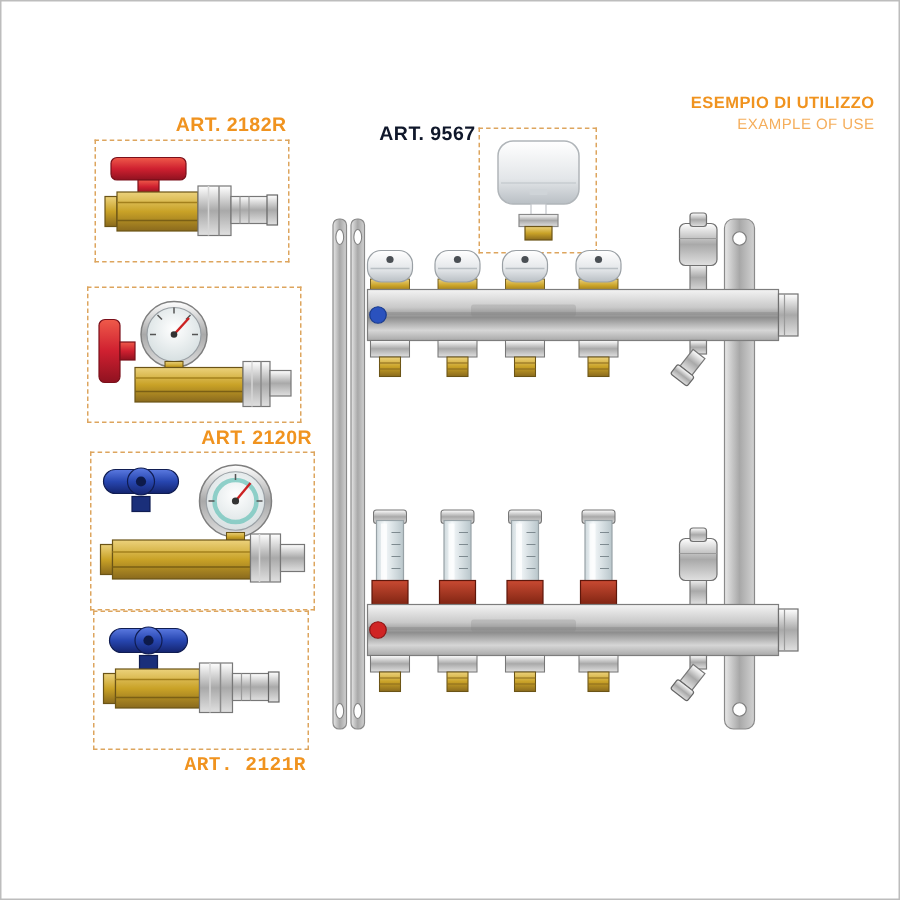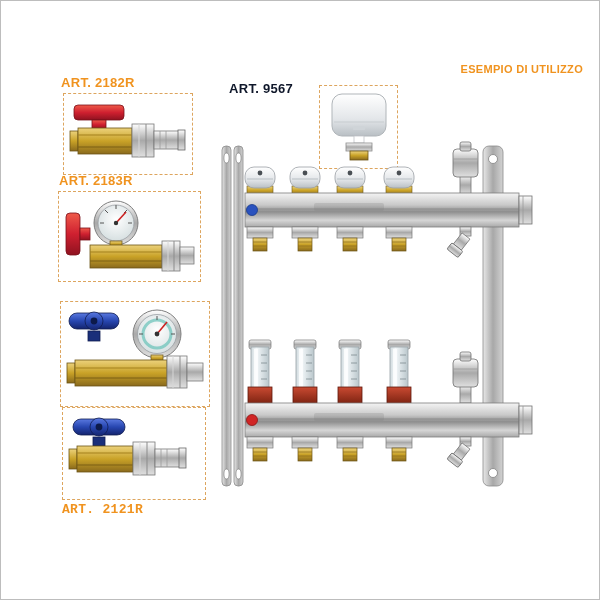--- a/index.html
+++ b/index.html
@@ -11,21 +11,21 @@
     background:#ffffff;
     font-family:"Liberation Sans", sans-serif;
     overflow:hidden;
   }
   .usage-header{position:absolute;right:16px;top:62px;text-align:right;line-height:1.15;}
   .usage-it{font-size:11px;font-weight:bold;letter-spacing:.3px;}
   .usage-en{font-size:10px;margin-top:2px;letter-spacing:.3px;}
   .art-label{
     position:absolute;
     font-size:13px;font-weight:bold;letter-spacing:.3px;
-    text-align:left;
+    text-align:right;
   }
   .dashed-box{
     position:absolute;
     border:1px dashed #dda55e;
     display:flex;align-items:center;justify-content:center;
   }
   .manifold-wrap{position:absolute;left:213px;top:138px;width:320px;height:352px;}
   svg{display:block;}
 </style>
 </head>
@@ -83,20 +83,21 @@
       </linearGradient>
       <radialGradient id="gGaugeFace" cx=".5" cy=".4" r=".75">
         <stop offset="0" stop-color="#ffffff"></stop>
           <stop offset="1" stop-color="#cdd8da"></stop>
       </radialGradient>
     </defs>
   </svg>
 
   <div class="usage-header">
     <div class="usage-it" style="color: rgb(240, 147, 31);">ESEMPIO DI UTILIZZO</div>
+    <div class="usage-en" style="color: rgb(245, 174, 92);">EXAMPLE OF USE</div>
   </div>
 
   <div class="art-label" style="left: 60px; top: 74px; width: 130px; color: rgb(240, 147, 31);">ART. 2182R</div>
   <div class="dashed-box" style="left: 62px; top: 92px; width: 128px; height: 80px; border-color: rgb(221, 165, 94);">
     <svg width="120" height="70" viewBox="0 0 120 70">
       <g>
         <rect x="6" y="6" width="50" height="15" rx="4" fill="url(#gRed)" stroke="#7a0f1a" stroke-width="0.8"></rect>
         <rect x="24" y="21" width="14" height="9" fill="url(#gRed)" stroke="#7a0f1a" stroke-width="0.8"></rect>
       </g>
       <g>
@@ -112,21 +113,20 @@
       </g>
       <g>
         <rect x="86" y="32" width="28" height="18" fill="url(#gChrome)" stroke="#777" stroke-width="0.8"></rect>
         <line x1="92" y1="32" x2="92" y2="50" stroke="#9a9a9a" stroke-width="0.8"></line>
         <line x1="98" y1="32" x2="98" y2="50" stroke="#9a9a9a" stroke-width="0.8"></line>
         <rect x="110" y="31" width="7" height="20" fill="url(#gChrome)" stroke="#666" stroke-width="0.8"></rect>
       </g>
     </svg>
   </div>
 
-  <div class="art-label" style="left: 58px; top: 172px; width: 140px; color: rgb(240, 147, 31);">ART. 2183R</div>
   <div class="dashed-box" style="left: 57px; top: 190px; width: 141px; height: 89px; border-color: rgb(221, 165, 94);">
     <svg width="132" height="80" viewBox="0 0 132 80">
       <g>
         <rect x="2" y="16" width="14" height="42" rx="4" fill="url(#gRed)" stroke="#7a0f1a" stroke-width="0.8"></rect>
         <rect x="16" y="31" width="10" height="12" fill="url(#gRed)" stroke="#7a0f1a" stroke-width="0.8"></rect>
       </g>
       <g>
         <circle cx="52" cy="26" r="22" fill="url(#gChrome)" stroke="#7f7f7f" stroke-width="1"></circle>
         <circle cx="52" cy="26" r="18" fill="url(#gGaugeFace)" stroke="#9aa0a5" stroke-width="0.8"></circle>
         <line x1="36" y1="26" x2="40" y2="26" stroke="#555" stroke-width="1"></line>
@@ -147,20 +147,21 @@
         <rect x="98" y="44" width="18" height="30" fill="url(#gChrome)" stroke="#777" stroke-width="0.8"></rect>
         <line x1="104" y1="44" x2="104" y2="74" stroke="#d6d6d6" stroke-width="1"></line>
         <line x1="110" y1="44" x2="110" y2="74" stroke="#8b8b8b" stroke-width="1"></line>
       </g>
       <g>
         <rect x="116" y="50" width="14" height="17" fill="url(#gChrome)" stroke="#777" stroke-width="0.8"></rect>
       </g>
     </svg>
   </div>
 
+  <div class="art-label" style="left: 59px; top: 283px; width: 148px; color: rgb(240, 147, 31);">ART. 2120R</div>
   <div class="dashed-box" style="left: 59px; top: 300px; width: 148px; height: 104px; border-color: rgb(221, 165, 94);">
     <svg width="140" height="95" viewBox="0 0 140 95">
       <g>
         <rect x="4" y="6" width="50" height="16" rx="8" fill="url(#gBlue)" stroke="#101d52" stroke-width="0.8"></rect>
         <circle cx="29" cy="14" r="9" fill="url(#gBlue)" stroke="#101d52" stroke-width="0.8"></circle>
         <circle cx="29" cy="14" r="3.4" fill="#0d1a4a"></circle>
         <rect x="23" y="24" width="12" height="10" fill="#1a2f7a" stroke="#101d52" stroke-width="0.8"></rect>
       </g>
       <g>
         <circle cx="92" cy="27" r="24" fill="url(#gChrome)" stroke="#7f7f7f" stroke-width="1"></circle>

